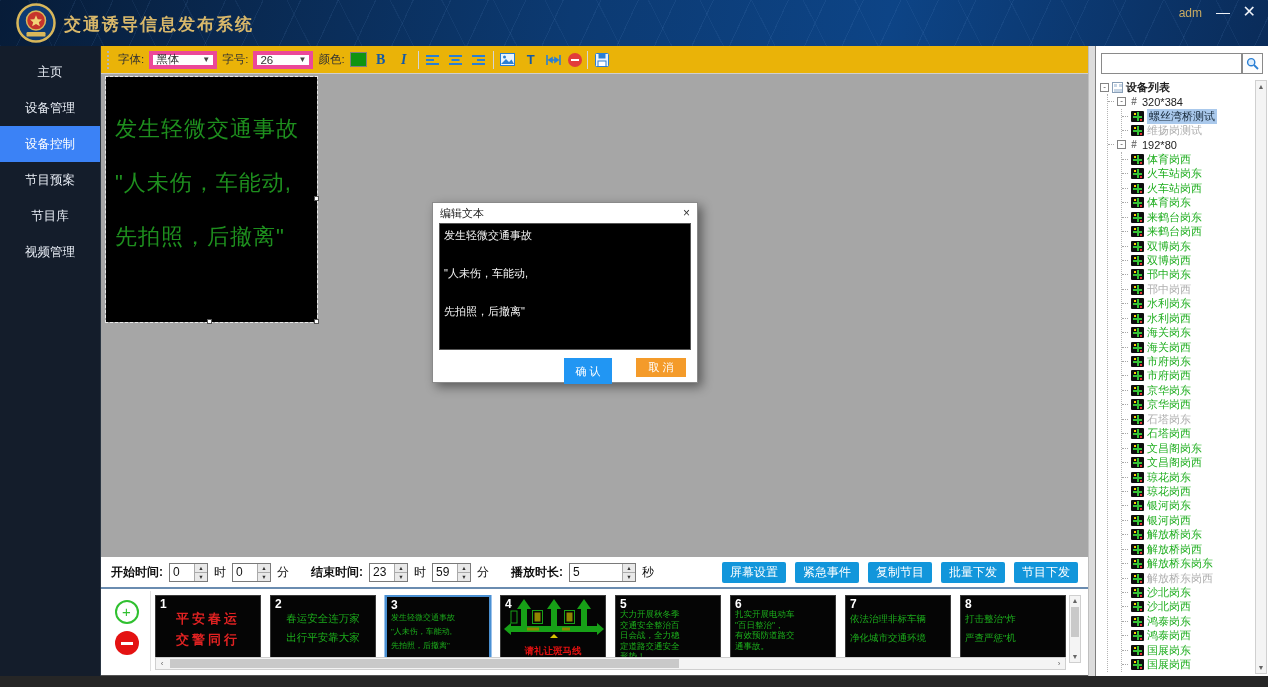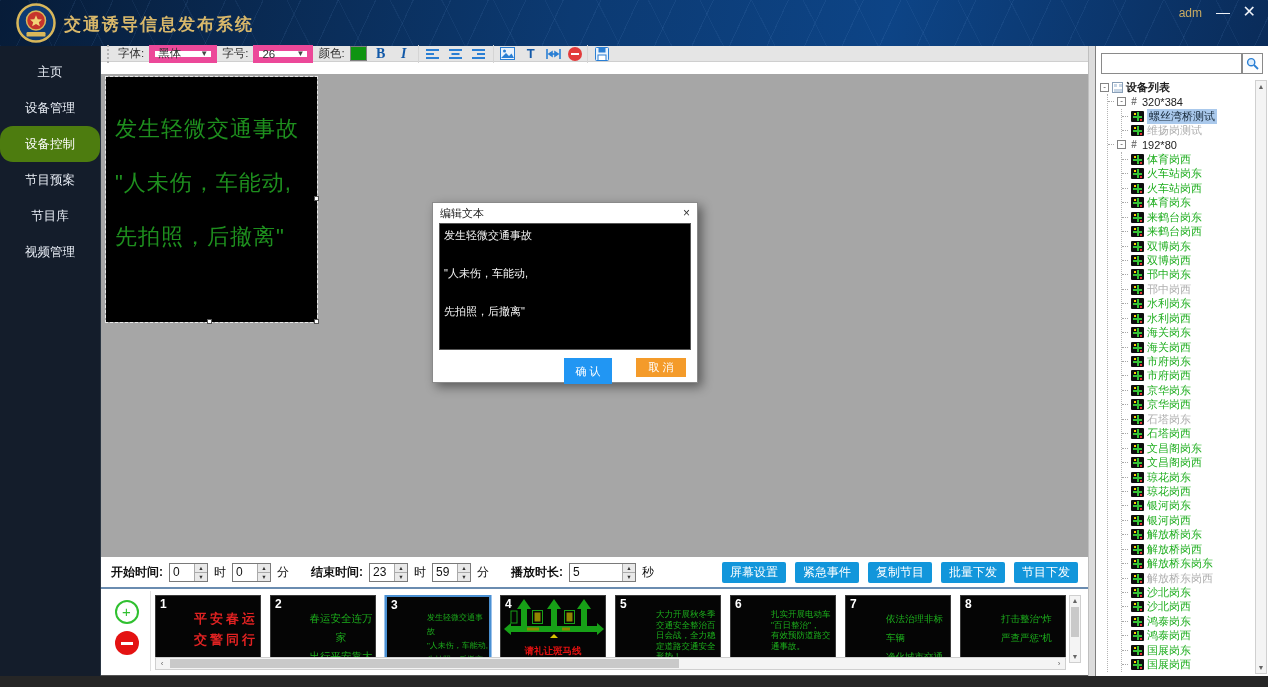--- a/index.html
+++ b/index.html
@@ -17,31 +17,31 @@
   .badge { position:absolute; left:16px; top:3px; }
   .app-title { position:absolute; left:64px; top:13px; color:#d9b86a; font-size:17px;
     font-weight:700; letter-spacing:2px; }
   .hdr-user { position:absolute; right:66px; top:6px; color:#c9ab62; font-size:12px; }
   .win-min { position:absolute; right:38px; top:4px; color:#eef2f8; font-size:14px; cursor:pointer; }
   .win-close { position:absolute; right:12px; top:2px; color:#eef2f8; font-size:16px; cursor:pointer; }
 
   
   .sidebar { position:absolute; top:46px; left:0; width:100px; bottom:11px; background:#141d2b; padding-top:8px; }
   .side-item { height:36px; line-height:36px; text-align:center; color:#e8edf5; font-size:12.5px; cursor:pointer; }
-  .side-item.active { background:#4d7c0f; color:#fff;border-radius:13px; }
+  .side-item.active { background:#3b82f6; color:#fff; }
 
   
   .main { position:absolute; top:46px; left:100px; right:173px; bottom:11px; background:#fff; border-left:1px solid #2a3542; }
   .splitter { position:absolute; right:0; top:0; bottom:0; width:7px; background:#dcdcdc; border-left:1px solid #bfbfbf; }
 
   
-  .toolbar { position:absolute; left:0; right:7px; top:0; height:16px; background:#e5e5e5;
+  .toolbar { position:absolute; left:0; right:7px; top:0; height:28px; background:#eab308;
     border-bottom:1px solid #cfcfcf; display:flex; align-items:center; gap:5px; padding:0 6px; font-size:11.5px; color:#333; }
   .grip { width:4px; height:18px; border-left:2px dotted #b5b5b5; margin-right:2px; }
-  .combo { display:inline-flex; align-items:center; justify-content:space-between; border:6px solid #ec4899;
+  .combo { display:inline-flex; align-items:center; justify-content:space-between; border:4px solid #ec4899;
     background:#fff; height:18px; padding:0 3px; font-size:11.5px; cursor:pointer; }
   .combo .car { font-size:8px; color:#444; margin-left:4px; }
   .combo.font { width:68px; } .combo.size { width:60px; }
   .swatch { width:17px; height:15px; background:#0f9411; border:1px solid #7f7f7f; cursor:pointer; }
   .tb-btn { display:inline-flex; align-items:center; justify-content:center; width:18px; height:20px; cursor:pointer; }
   .tb-b { color:#1259a8; font-weight:700; font-size:14px; font-family:"Liberation Serif",serif; }
   .tb-i { color:#1259a8; font-style:italic; font-weight:700; font-size:14px; font-family:"Liberation Serif",serif; }
   .tb-t { color:#1259a8; font-weight:700; font-size:13px; }
   .vsep { width:1px; height:18px; background:#d5d5d5; }
   .forbid { width:14px; height:14px; border-radius:50%; background:#e23b3b; position:relative; cursor:pointer; }
@@ -85,21 +85,21 @@
   .gutter { position:absolute; left:2px; top:2px; bottom:4px; width:48px; border-right:1px solid #e0e0e0;
     display:flex; flex-direction:column; align-items:center; gap:7px; padding-top:9px; }
   .pl-add { width:24px; height:24px; border-radius:50%; border:2px solid #30c030; color:#30c030;
     background:#fff; font-size:15px; line-height:20px; text-align:center; cursor:pointer; }
   .pl-del { width:24px; height:24px; border-radius:50%; background:#e41212; border:none; position:relative; cursor:pointer; }
   .pl-del::after { content:""; position:absolute; left:6px; right:6px; top:11px; height:2.5px; background:#fff; }
   .thumbs { position:absolute; left:54px; right:22px; top:6px; height:68px; display:flex; gap:9px; overflow:hidden; }
   .thumb { position:relative; flex:0 0 106px; height:65px; background:#050505; border:1px solid #3a3a3a; cursor:pointer; }
   .thumb.selected { border:2px solid #4a90d2; box-shadow:0 0 0 1px #9cc3ec; }
   .thumb .num { position:absolute; left:4px; top:1px; color:#fff; font-weight:700; font-size:12px; z-index:2; }
-  .t-lines { position:absolute; inset:0;margin-left:36px; }
+  .t-lines { position:absolute; inset:0; }
   .c-red { color:#e02222; } .c-green { color:#1cae1c; }
   .s-lg { font-size:13px; line-height:21px; text-align:center; padding-top:12px; font-weight:700; letter-spacing:3px; }
   .s-md { font-size:10.5px; line-height:19px; text-align:center; padding-top:13px; }
   .s-sm { font-size:8px; line-height:14px; padding:14px 0 0 4px; }
   .s-sm2 { font-size:9.5px; line-height:19px; padding:13px 0 0 4px; }
   .s-xs { font-size:8.5px; line-height:10.5px; padding:13px 0 0 4px; }
   .diagram { position:absolute; left:3px; top:2px; width:100px; height:48px; }
   .caption { position:absolute; left:0; right:0; bottom:1px; text-align:center; color:#e01010; font-size:9.5px; font-weight:700; }
 
   .hscroll { position:absolute; left:54px; right:22px; bottom:5px; height:13px; border:1px solid #cfcfcf; background:#f4f4f4; }

